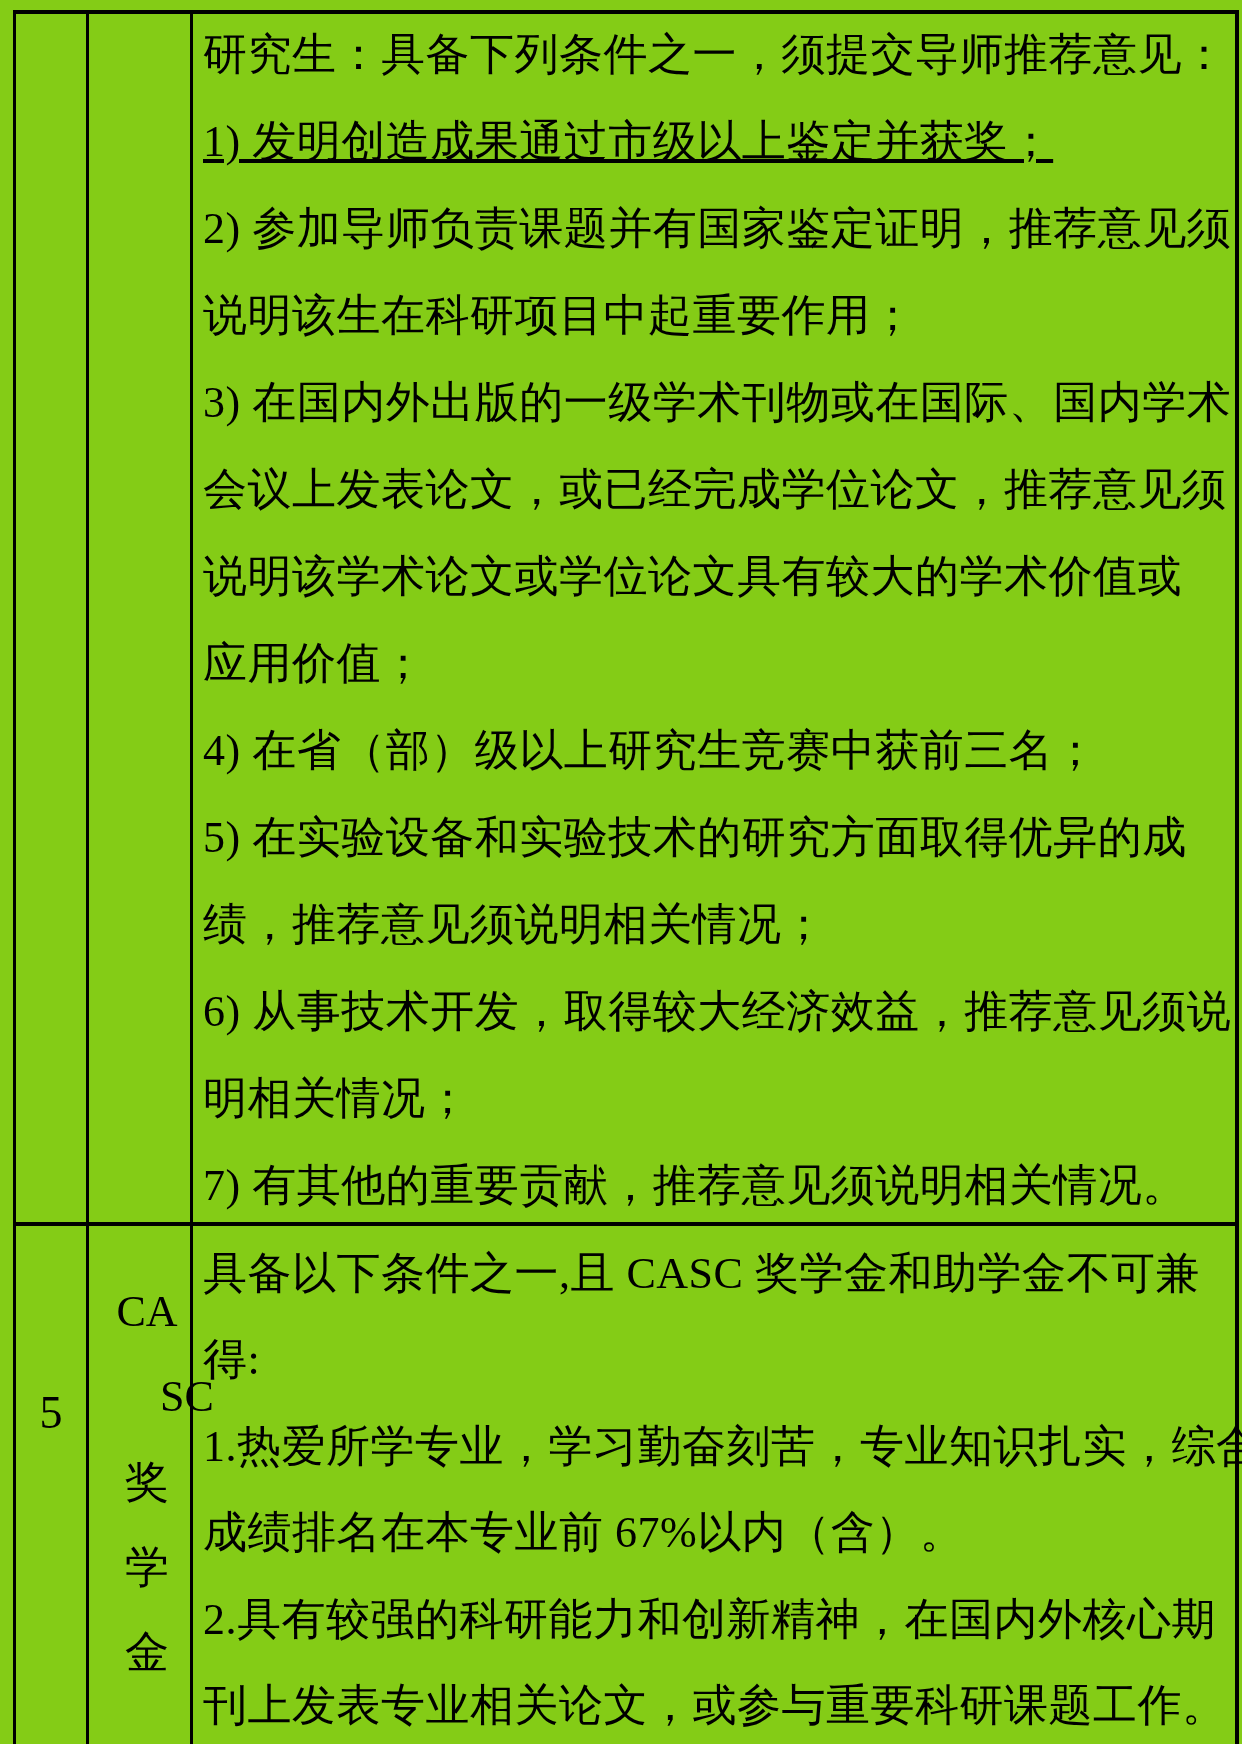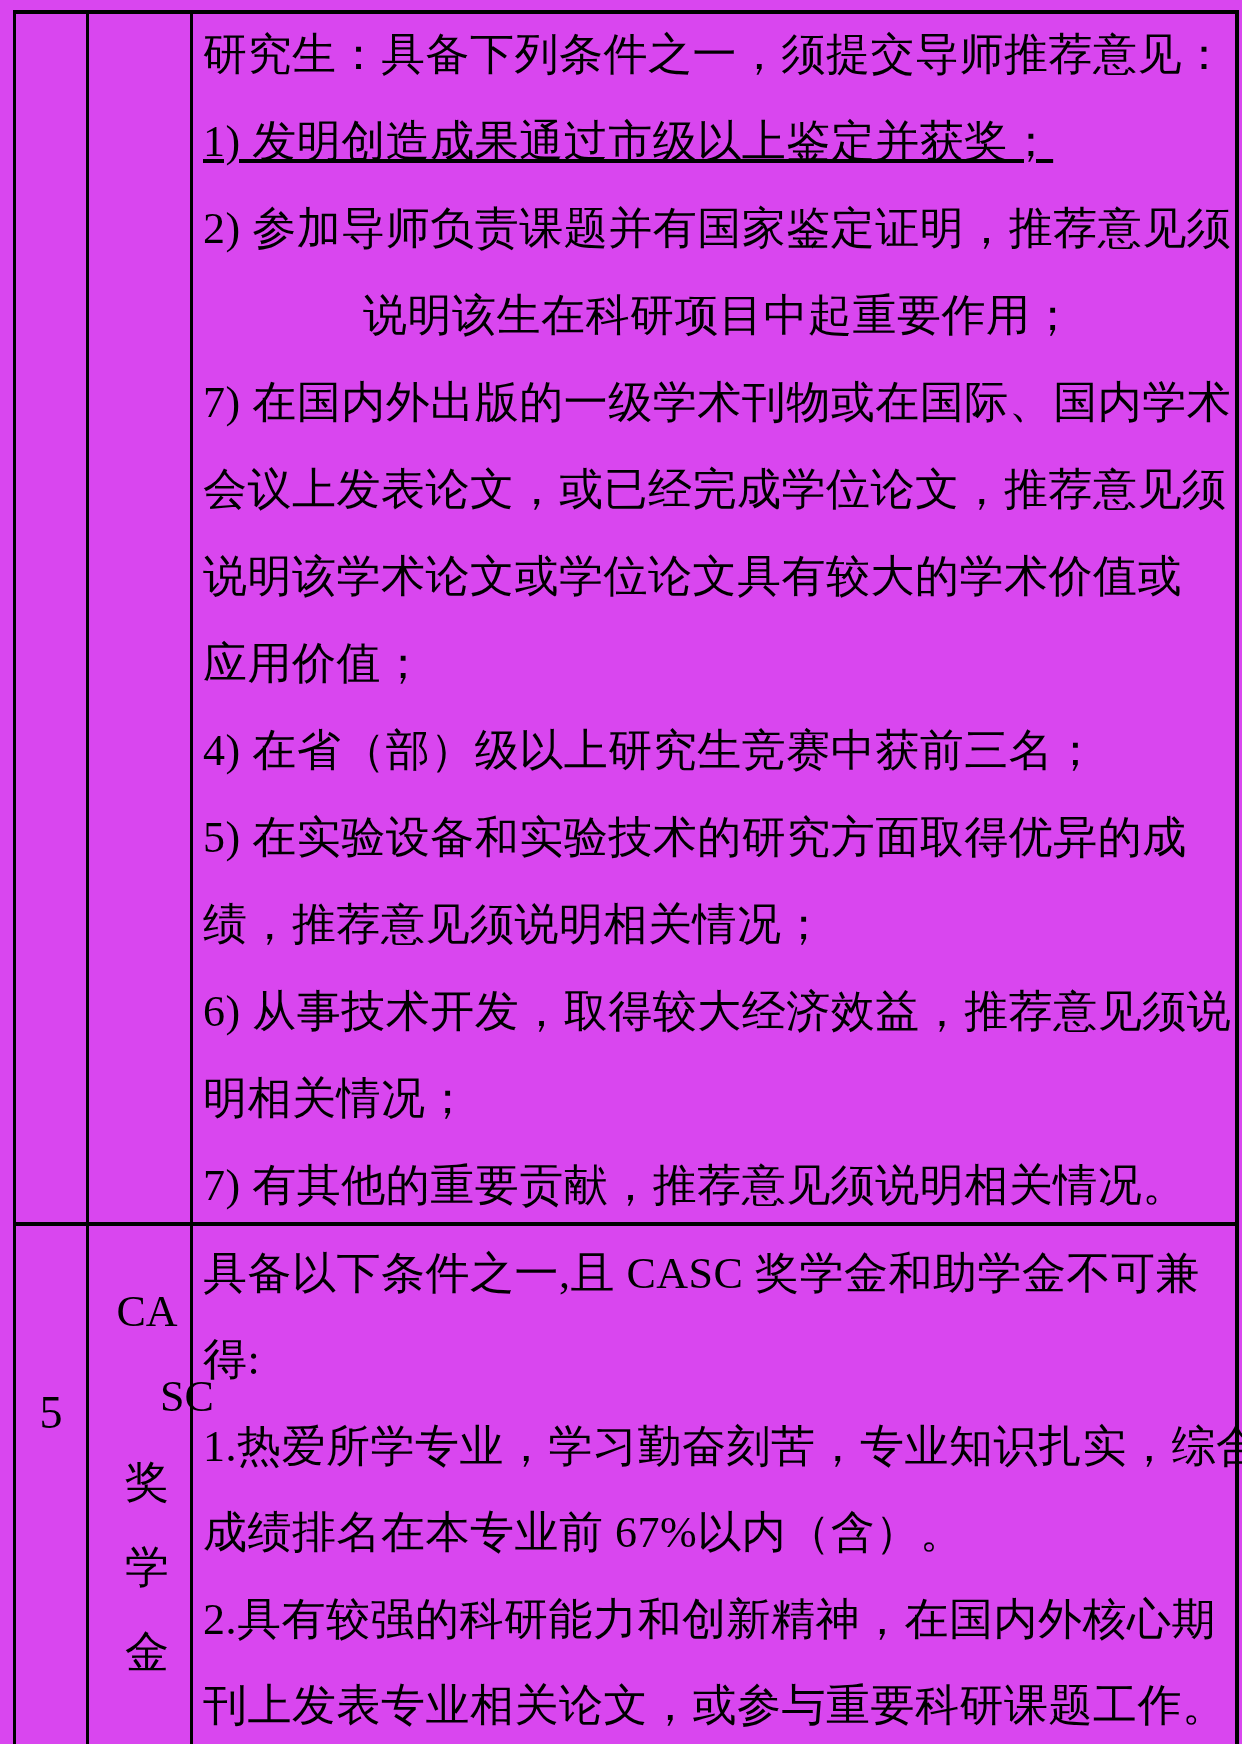--- a/index.html
+++ b/index.html
@@ -4,21 +4,21 @@
 <style>
   html, body {
     margin: 0;
     padding: 0;
     background: #ffffff;
   }
   #page {
     position: relative;
     width: 1242px;
     height: 1744px;
-    background: #d946ef;
+    background: #84cc16;
     overflow: hidden;
     font-family: "Liberation Serif", "DejaVu Serif", serif;
     color: #000000;
   }
   .border {
     position: absolute;
     background: #000000;
   }
   .txt-line {
     position: absolute;
@@ -45,21 +45,21 @@
     position: absolute;
     left: 16px;
     width: 70px;
     height: 86px;
     line-height: 86px;
     font-size: 46px;
     text-align: center;
   }
   
   .r4-0 { top: 12px; }   .r4-1 { top: 99px; text-decoration: underline; }   .r4-2 { top: 186px; }
-  .r4-3 { top: 273px; text-align: center; }  .r4-4 { top: 360px; }  .r4-5 { top: 447px; }
+  .r4-3 { top: 273px; }  .r4-4 { top: 360px; }  .r4-5 { top: 447px; }
   .r4-6 { top: 534px; }  .r4-7 { top: 621px; }  .r4-8 { top: 708px; }
   .r4-9 { top: 795px; }  .r4-10 { top: 882px; } .r4-11 { top: 969px; }
   .r4-12 { top: 1056px; }.r4-13 { top: 1143px; }
   
   .r5-0 { top: 1231px; } .r5-1 { top: 1317px; } .r5-2 { top: 1404px; }
   .r5-3 { top: 1490px; } .r5-4 { top: 1577px; } .r5-5 { top: 1663px; }
   
   .c-0 { top: 1269px; }  .c-1 { top: 1354px; padding-left: 40px; }  .c-2 { top: 1440px; }
   .c-3 { top: 1525px; }  .c-4 { top: 1610px; }
 </style>
@@ -73,21 +73,21 @@
   <div class="border" style="left:86px; top:10px; width:3px; height:1734px;"></div>
   <div class="border" style="left:190px; top:10px; width:3px; height:1734px;"></div>
   <div class="border" style="left:1235px; top:10px; width:4px; height:1734px;"></div>
   <div class="border" style="left:13px; top:1222px; width:1226px; height:4px;"></div>
 
   <div>
     <div class="txt-line r4-0">研究生：具备下列条件之一，须提交导师推荐意见：</div>
     <div class="txt-line r4-1">1) 发明创造成果通过市级以上鉴定并获奖；</div>
     <div class="txt-line r4-2">2) 参加导师负责课题并有国家鉴定证明，推荐意见须</div>
     <div class="txt-line r4-3">说明该生在科研项目中起重要作用；</div>
-    <div class="txt-line r4-4">7) 在国内外出版的一级学术刊物或在国际、国内学术</div>
+    <div class="txt-line r4-4">3) 在国内外出版的一级学术刊物或在国际、国内学术</div>
     <div class="txt-line r4-5">会议上发表论文，或已经完成学位论文，推荐意见须</div>
     <div class="txt-line r4-6">说明该学术论文或学位论文具有较大的学术价值或</div>
     <div class="txt-line r4-7">应用价值；</div>
     <div class="txt-line r4-8">4) 在省（部）级以上研究生竞赛中获前三名；</div>
     <div class="txt-line r4-9">5) 在实验设备和实验技术的研究方面取得优异的成</div>
     <div class="txt-line r4-10">绩，推荐意见须说明相关情况；</div>
     <div class="txt-line r4-11">6) 从事技术开发，取得较大经济效益，推荐意见须说</div>
     <div class="txt-line r4-12">明相关情况；</div>
     <div class="txt-line r4-13">7) 有其他的重要贡献，推荐意见须说明相关情况。</div>
   </div>

